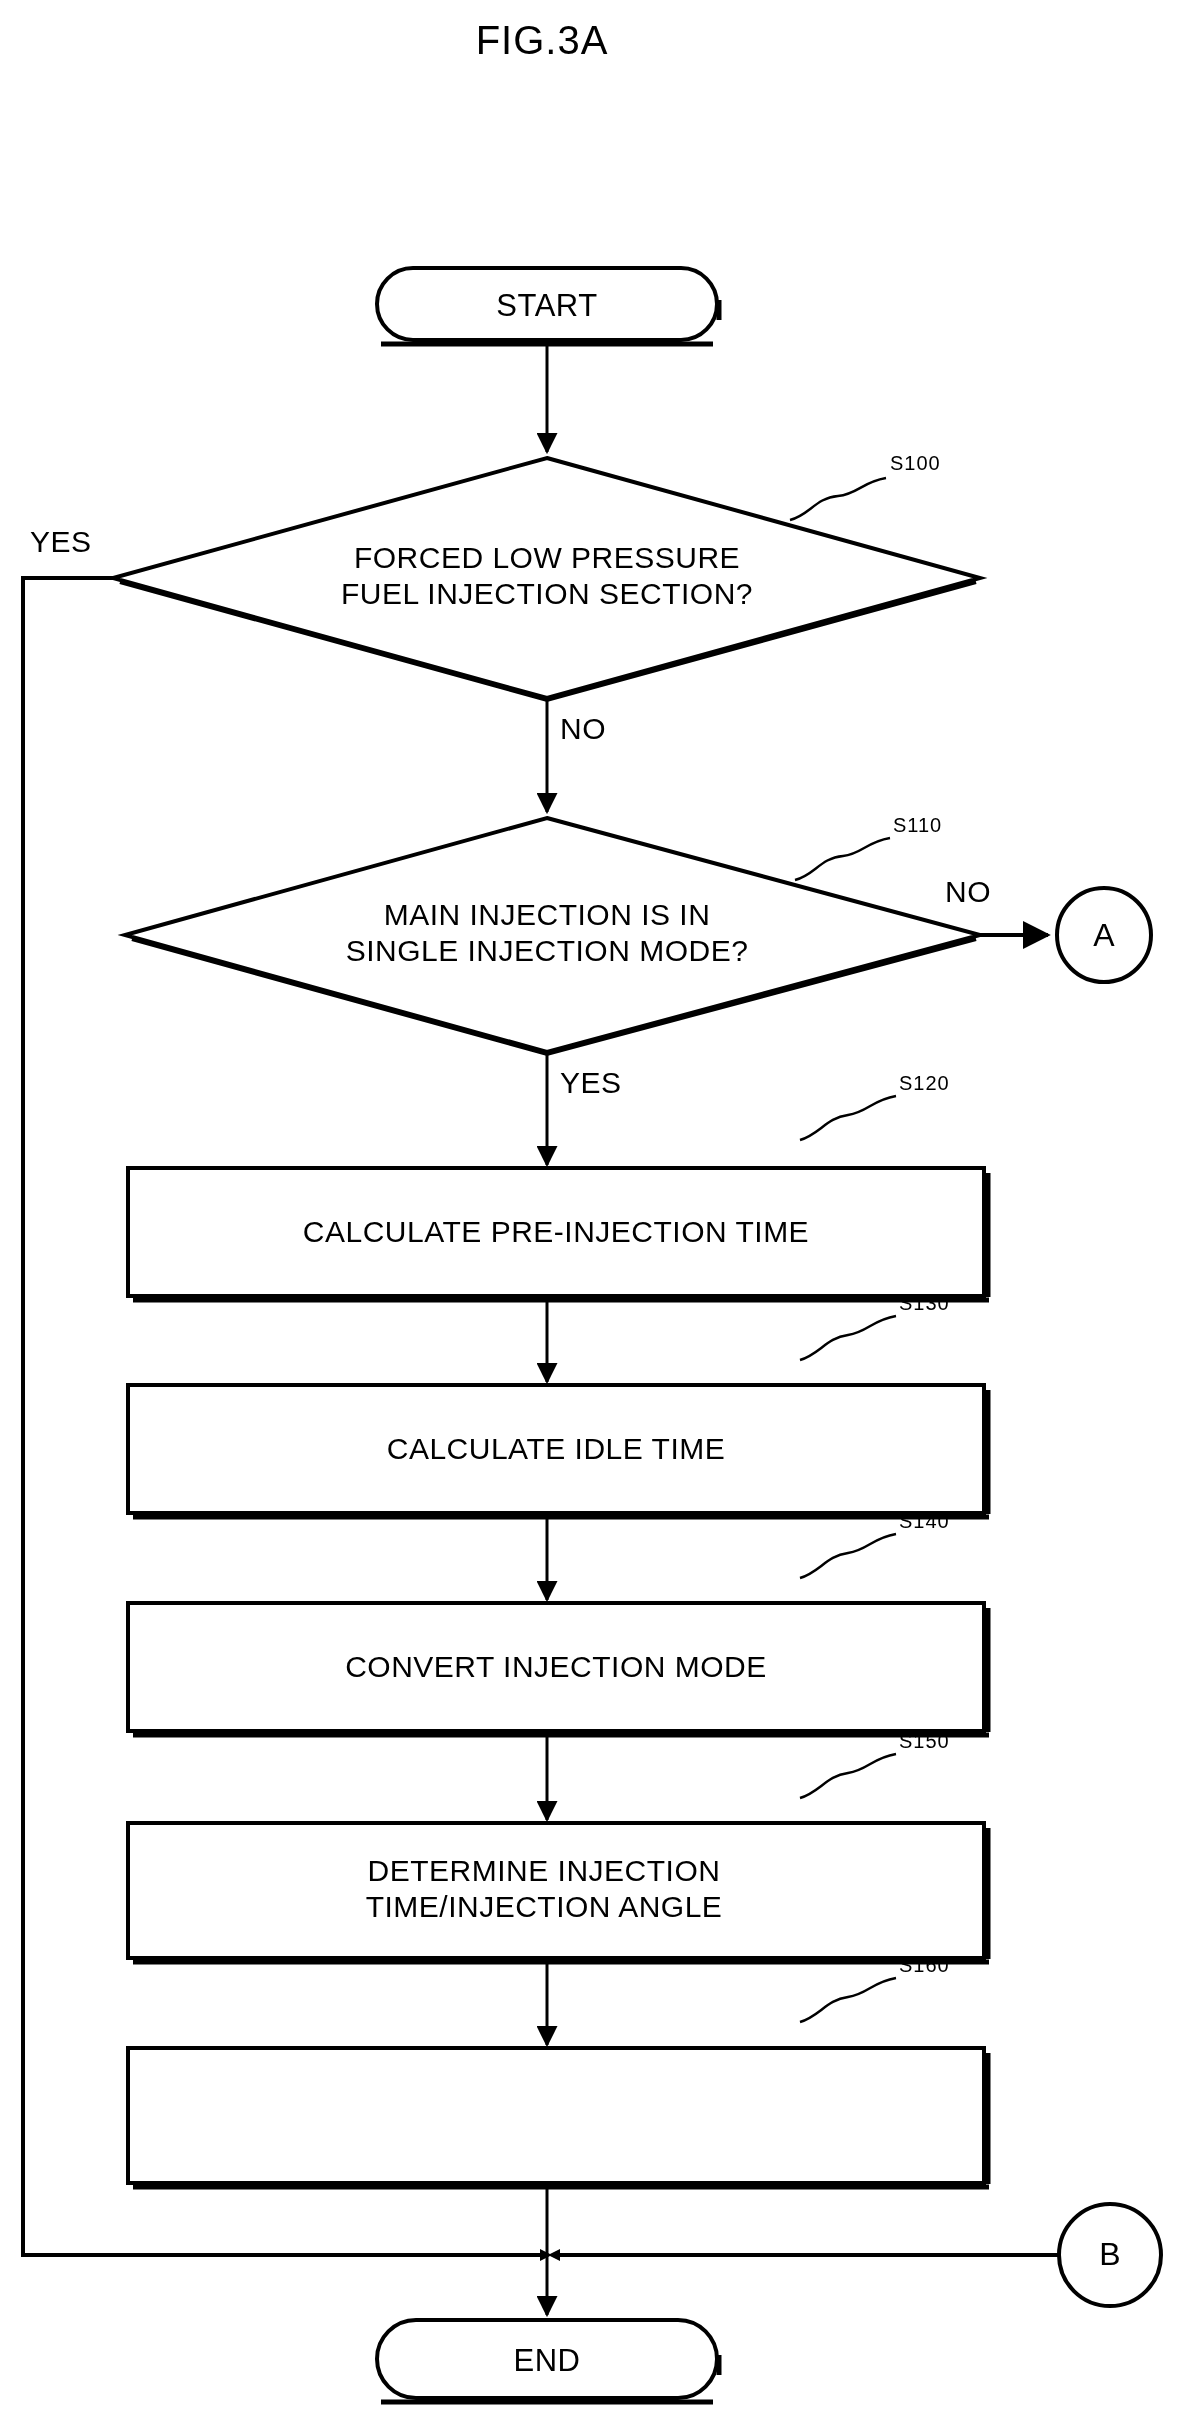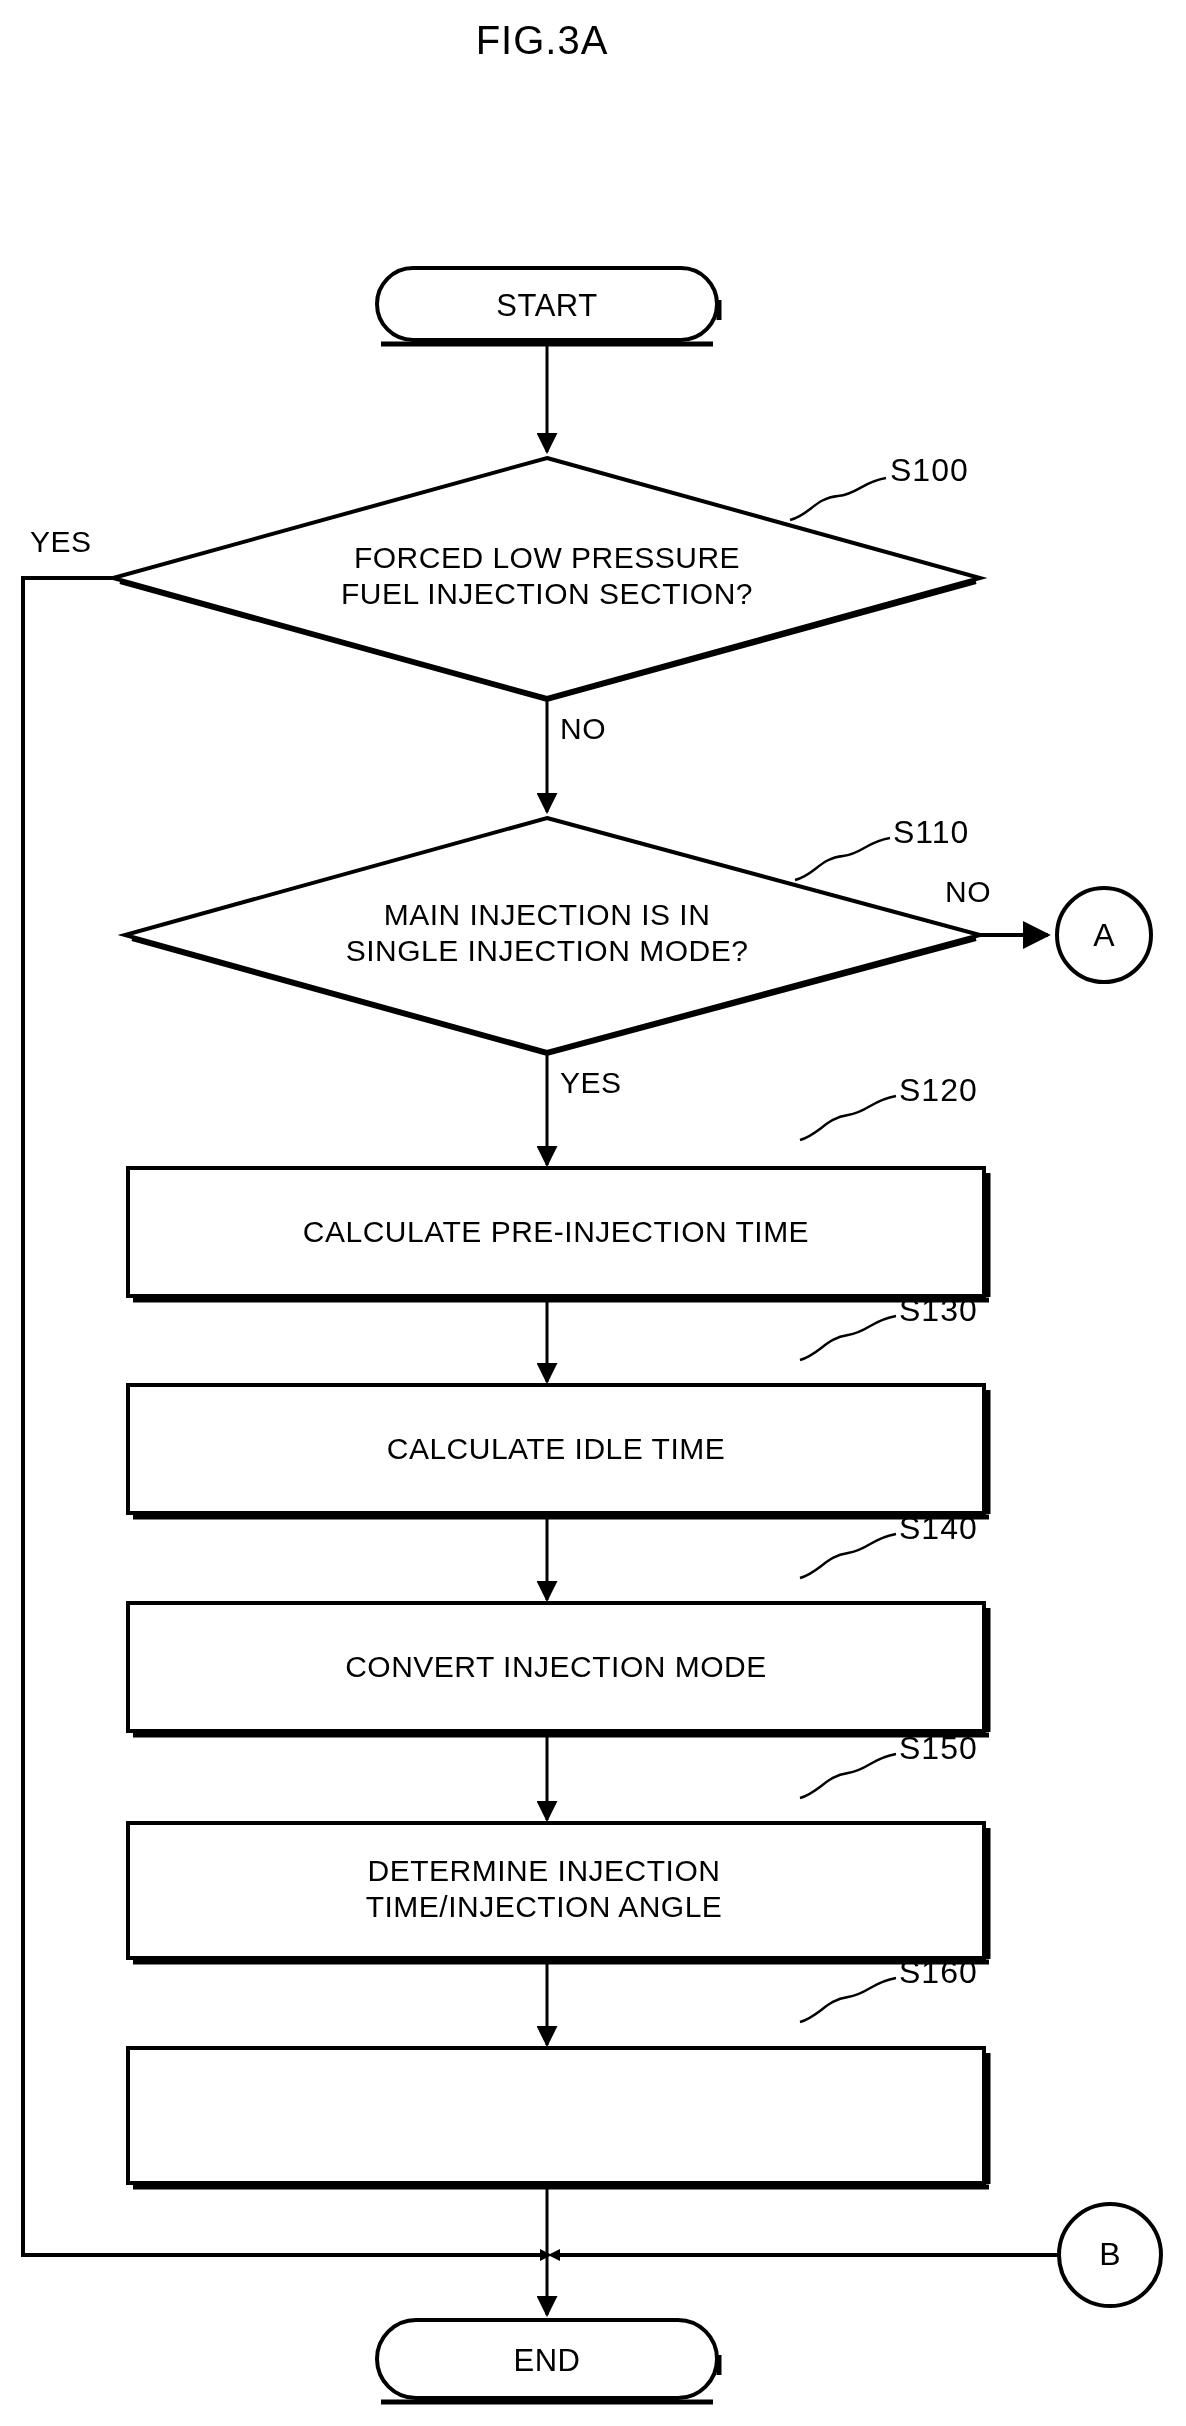--- a/index.html
+++ b/index.html
@@ -43,21 +43,21 @@
     letter-spacing: 0.5px;
     color: #000;
     white-space: pre-line;
     pointer-events: none;
   }
   .term-text {
     font-size: 31px;
   }
   .step-label {
     position: absolute;
-    font-size: 32px;
+    font-size: 20px;
     letter-spacing: 1px;
     color: #000;
   }
   .edge-label {
     position: absolute;
     font-size: 30px;
     letter-spacing: 0.5px;
     color: #000;
   }
   .conn-text {

